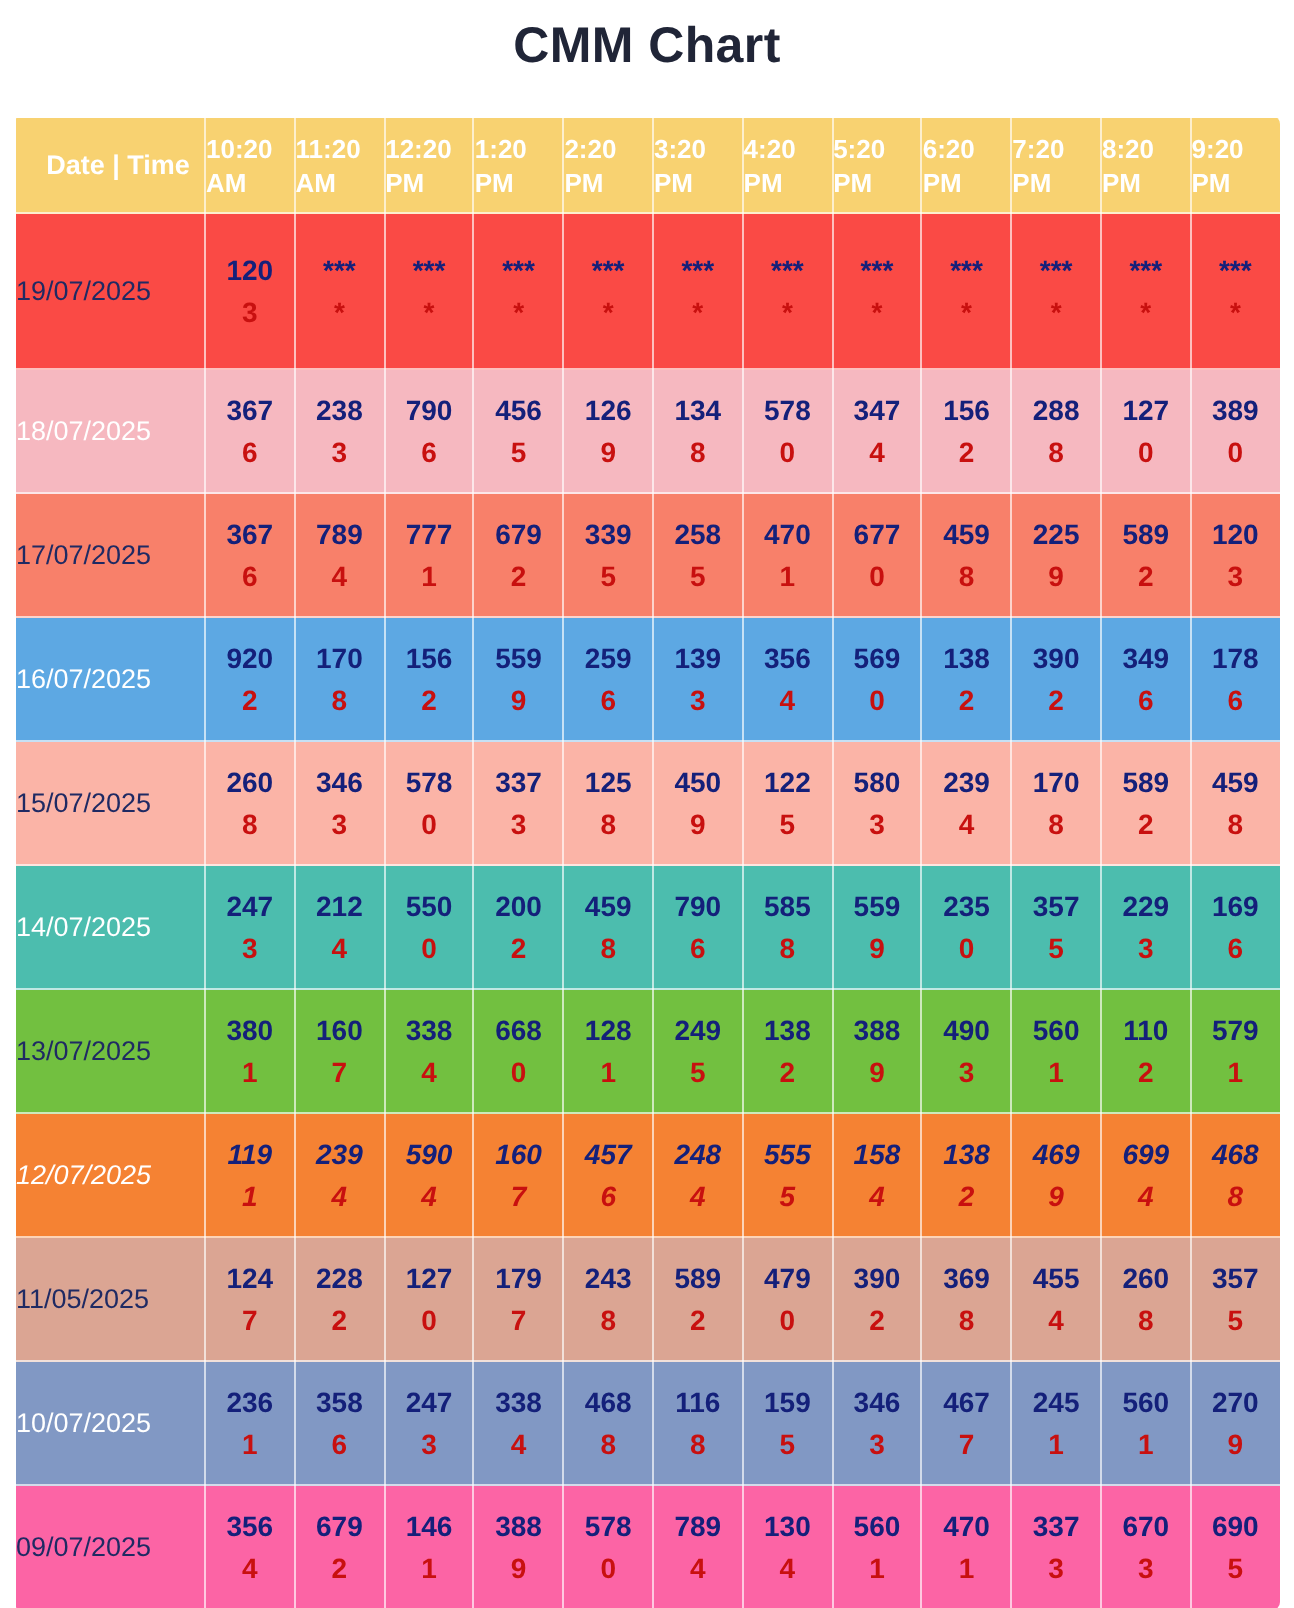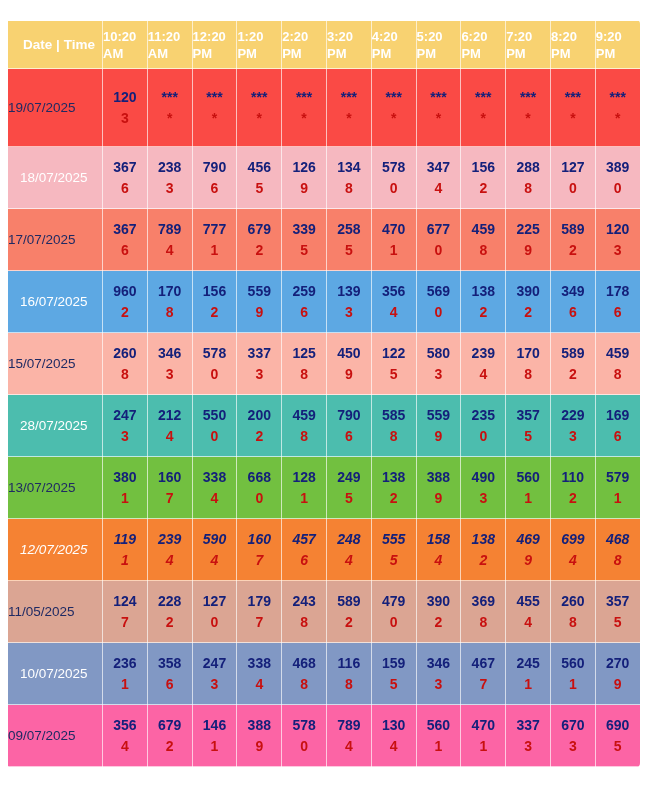--- a/index.html
+++ b/index.html
@@ -78,21 +78,21 @@
   
   td.date-cell {
     width: 95px;
     font-size: 13.5px;
     font-weight: normal;
     padding-left: 8px;
     box-sizing: border-box;
     white-space: nowrap;
   }
   td.date-cell.dark-text { color: #1f2a63; }
-  td.date-cell.light-text { color: #ffffff; padding-left: 12px; }
+  td.date-cell.light-text { color: #ffffff; }
 
   
   td.val-cell {
     width: 44.8px;
     text-align: center;
     font-size: 14px;
     font-weight: bold;
     line-height: 21px;
     padding: 9px 0 9px 0;
     box-sizing: border-box;
@@ -110,20 +110,21 @@
   }
   tr.row-first {
     height: 78px;
   }
 </style>
 </head>
 <body>
 
 <div class="page">
 
+  <div class="title">CMM Chart</div>
 
   <div class="table-wrap">
     <table class="cmm">
       <thead>
         <tr>
           <th class="date-head">Date | Time</th>
         <th class="time-head">10:20 AM</th>
             <th class="time-head">11:20 AM</th>
             <th class="time-head">12:20 PM</th>
             <th class="time-head">1:20 PM</th>
@@ -287,21 +288,21 @@
               <span class="v-bot">2</span>
             </td>
             <td class="val-cell">
               <span class="v-top">120</span>
               <span class="v-bot">3</span>
             </td>
           </tr>
           <tr class="row-body" style="background: rgb(93, 168, 227);">
             <td class="date-cell light-text">16/07/2025</td>
             <td class="val-cell">
-              <span class="v-top">960</span>
+              <span class="v-top">920</span>
               <span class="v-bot">2</span>
             </td>
             <td class="val-cell">
               <span class="v-top">170</span>
               <span class="v-bot">8</span>
             </td>
             <td class="val-cell">
               <span class="v-top">156</span>
               <span class="v-bot">2</span>
             </td>
@@ -387,21 +388,21 @@
             <td class="val-cell">
               <span class="v-top">589</span>
               <span class="v-bot">2</span>
             </td>
             <td class="val-cell">
               <span class="v-top">459</span>
               <span class="v-bot">8</span>
             </td>
           </tr>
           <tr class="row-body" style="background: rgb(76, 189, 174);">
-            <td class="date-cell light-text">28/07/2025</td>
+            <td class="date-cell light-text">14/07/2025</td>
             <td class="val-cell">
               <span class="v-top">247</span>
               <span class="v-bot">3</span>
             </td>
             <td class="val-cell">
               <span class="v-top">212</span>
               <span class="v-bot">4</span>
             </td>
             <td class="val-cell">
               <span class="v-top">550</span>

